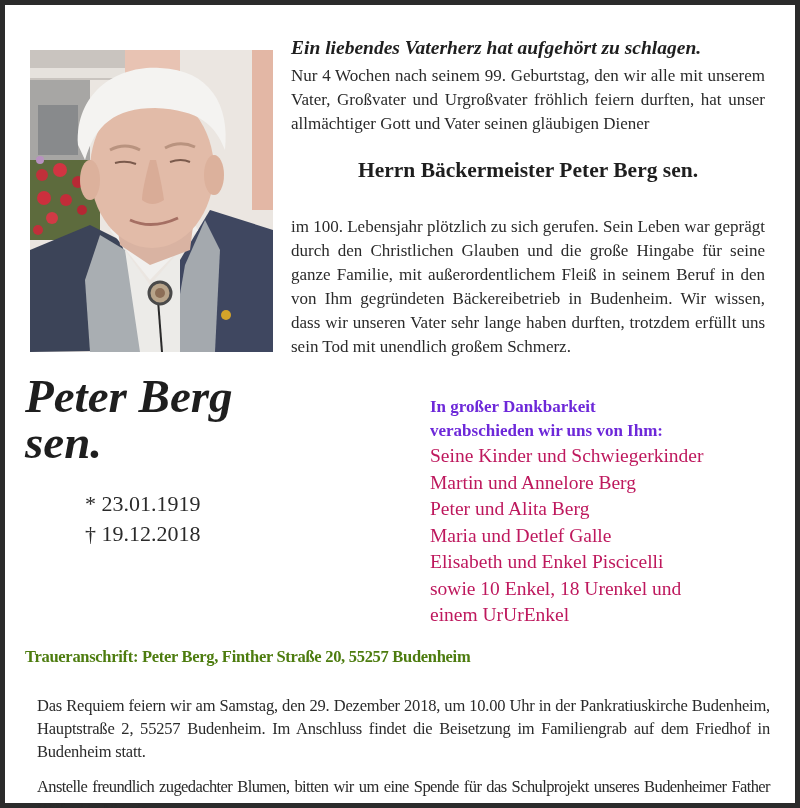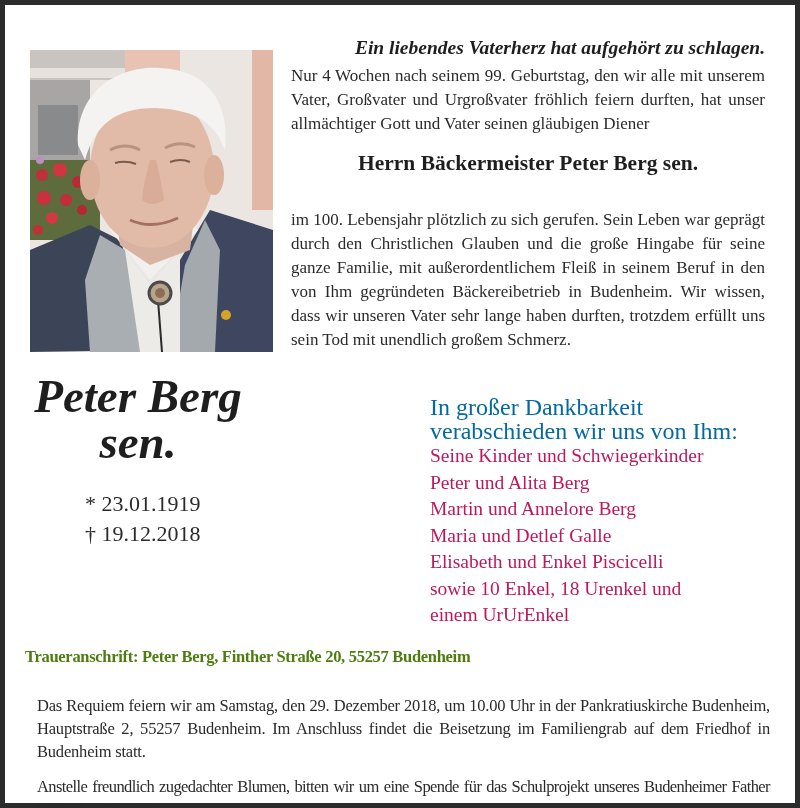--- a/index.html
+++ b/index.html
@@ -15,59 +15,58 @@
     
     .photo {
       position: absolute; left: 25px; top: 45px; width: 243px; height: 302px;
       overflow: hidden;
       background: #e9e4df;
     }
     .photo svg { width: 100%; height: 100%; display: block; }
 
     
     .name-block {
-      position: absolute; left: 8px; top: 368px; width: 250px;
-      text-align: center;
+      position: absolute; left: 20px; top: 368px; width: 250px;
+      text-align: left;
     }
     .name-line1, .name-line2 {
       font-family: "Liberation Serif", serif;
       font-weight: bold; font-style: italic;
       font-size: 47px; line-height: 46px; color: #1e1e1e;
     }
     .dates {
       position: absolute; left: 80px; top: 484px; width: 190px;
       font-size: 22px; line-height: 30px; color: #2a2a2a;
     }
 
     
     .right-col {
       position: absolute; left: 286px; top: 30px; width: 474px;
     }
     .headline {
       font-weight: bold; font-style: italic;
       font-size: 19.5px; line-height: 26px; color: #1e1e1e;
       white-space: nowrap;
-      text-align: right;
     }
     .para {
       font-size: 17px; line-height: 24px; text-align: justify;
       color: #2a2a2a;
       margin-top: 31px;
     }
     .para1 { margin-top: 3px; }
     .honorific {
       font-weight: bold; font-size: 21.5px; line-height: 28px; text-align: center;
-      color: #1e1e1e; margin-top: 13px; margin-bottom: 4px; white-space: nowrap;
+      color: #1e1e1e; margin-top: 20px; margin-bottom: 4px; white-space: nowrap;
     }
 
     .family {
       position: absolute; left: 425px; top: 390px; width: 360px;
     }
     .family-heading {
-      font-weight: normal; font-size: 24px; line-height: 24px; color: #0369a1;
+      font-weight: bold; font-size: 17px; line-height: 24px; color: #6d28d9;
     }
     .family-item {
       font-size: 19.5px; line-height: 26.5px; color: #be185d; white-space: nowrap;
     }
     .family-item:first-of-type { margin-top: 2px; }
 
     
     .address {
       position: absolute; left: 20px; top: 641px; width: 770px;
       font-family: "Liberation Sans Narrow", "Liberation Serif", serif;
@@ -161,22 +160,22 @@
     <div class="headline">Ein liebendes Vaterherz hat aufgehört zu schlagen.</div>
     <p class="para para1">Nur 4 Wochen nach seinem 99. Geburtstag, den wir alle mit unserem Vater, Großvater und Urgroßvater fröhlich feiern durften, hat unser allmächtiger Gott und Vater seinen gläubigen Diener</p>
     <div class="honorific">Herrn Bäckermeister Peter Berg sen.</div>
     <p class="para">im 100. Lebensjahr plötzlich zu sich gerufen. Sein Leben war geprägt durch den Christlichen Glauben und die große Hingabe für seine ganze Familie, mit außerordentlichem Fleiß in seinem Beruf in den von Ihm gegründeten Bäckereibetrieb in Budenheim. Wir wissen, dass wir unseren Vater sehr lange haben durften, trotzdem erfüllt uns sein Tod mit unendlich großem Schmerz.</p>
   </div>
 
   <div class="family">
     <div class="family-heading">In großer Dankbarkeit</div>
     <div class="family-heading">verabschieden wir uns von Ihm:</div>
     <div class="family-item">Seine Kinder und Schwiegerkinder</div>
+    <div class="family-item">Martin und Annelore Berg</div>
     <div class="family-item">Peter und Alita Berg</div>
-    <div class="family-item">Martin und Annelore Berg</div>
     <div class="family-item">Maria und Detlef Galle</div>
     <div class="family-item">Elisabeth und Enkel Piscicelli</div>
     <div class="family-item">sowie 10 Enkel, 18 Urenkel und</div>
     <div class="family-item">einem UrUrEnkel</div>
   </div>
 
   <div class="address">Traueranschrift: Peter Berg, Finther Straße 20, 55257 Budenheim</div>
 
   <div class="bottom-text">
     <p>Das Requiem feiern wir am Samstag, den 29. Dezember 2018, um 10.00 Uhr in der Pankratiuskirche Budenheim, Hauptstraße 2, 55257 Budenheim. Im Anschluss findet die Beisetzung im Familiengrab auf dem Friedhof in Budenheim statt.</p>

